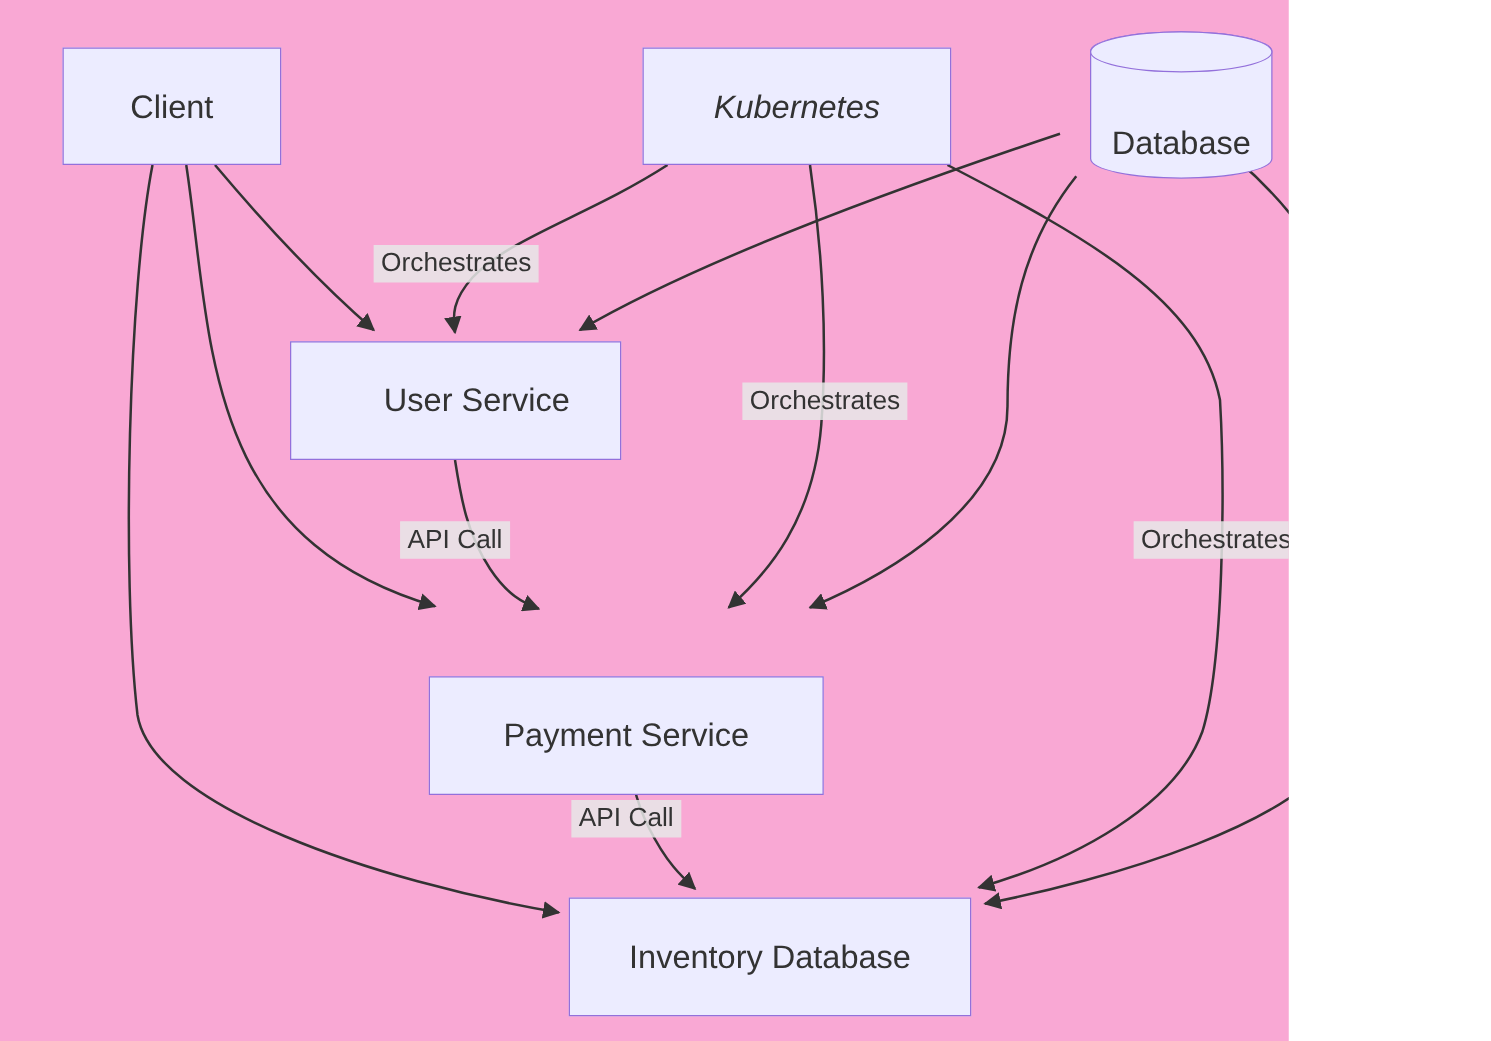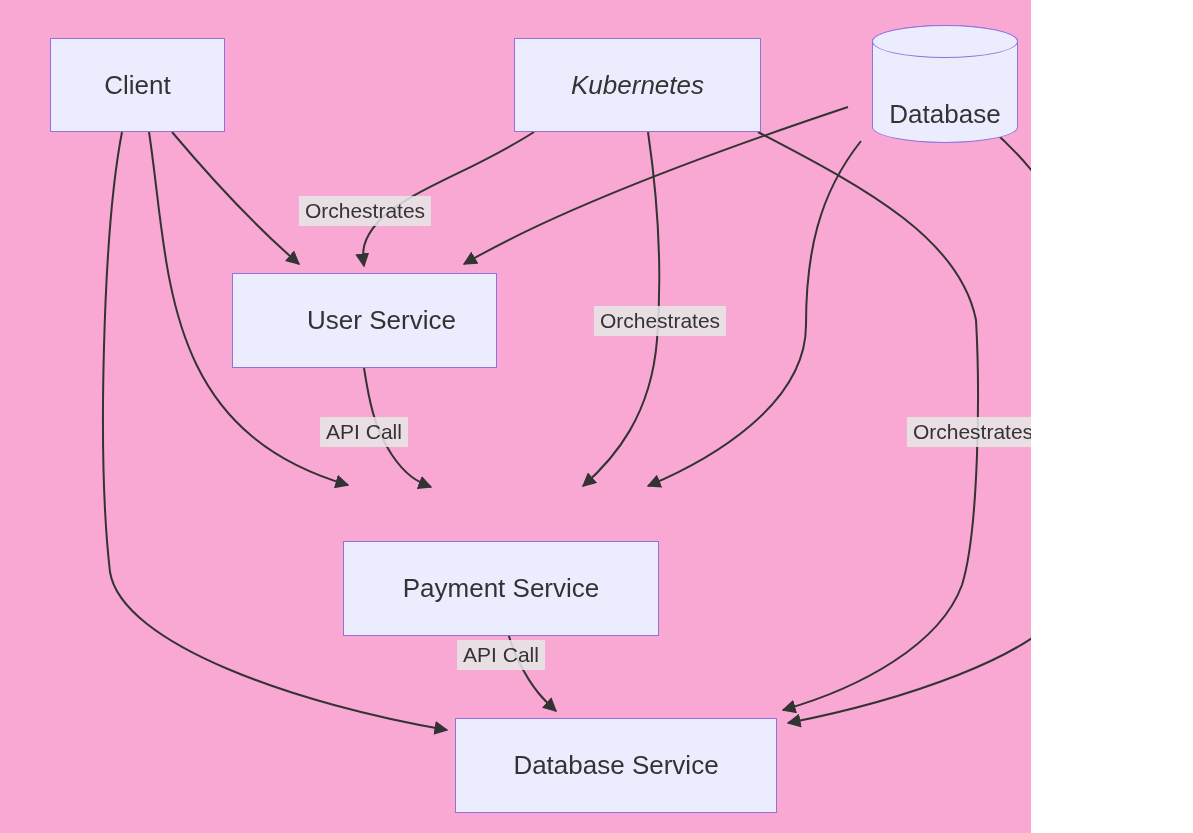--- a/index.html
+++ b/index.html
@@ -101,21 +101,21 @@
 
   <div class="node" style="left:232px;top:273px;width:265px;height:95px;padding-left:34px;">
     <span>User Service</span>
   </div>
 
   <div class="node" style="left:343px;top:496px;width:316px;height:95px;margin-top:45px;">
     <span>Payment Service</span>
   </div>
 
   <div class="node" style="left:455px;top:718px;width:322px;height:95px;">
-    <span>Database Service</span>
+    <span>Inventory Database</span>
   </div>
 
   <div class="edge-label" style="left:365px;top:211px;">Orchestrates</div>
 
   <div class="edge-label" style="left:660px;top:321px;">Orchestrates</div>
 
   <div class="edge-label" style="left:973px;top:432px;">Orchestrates</div>
 
   <div class="edge-label" style="left:364px;top:432px;">API Call</div>
 

